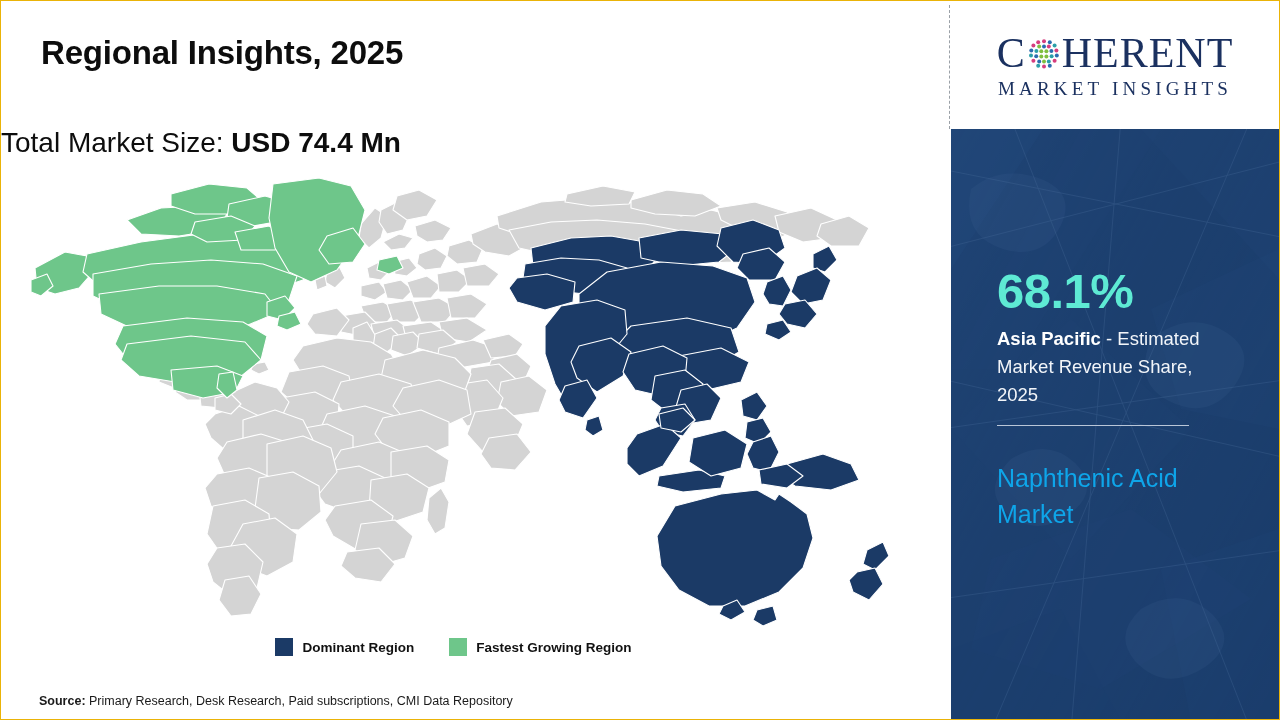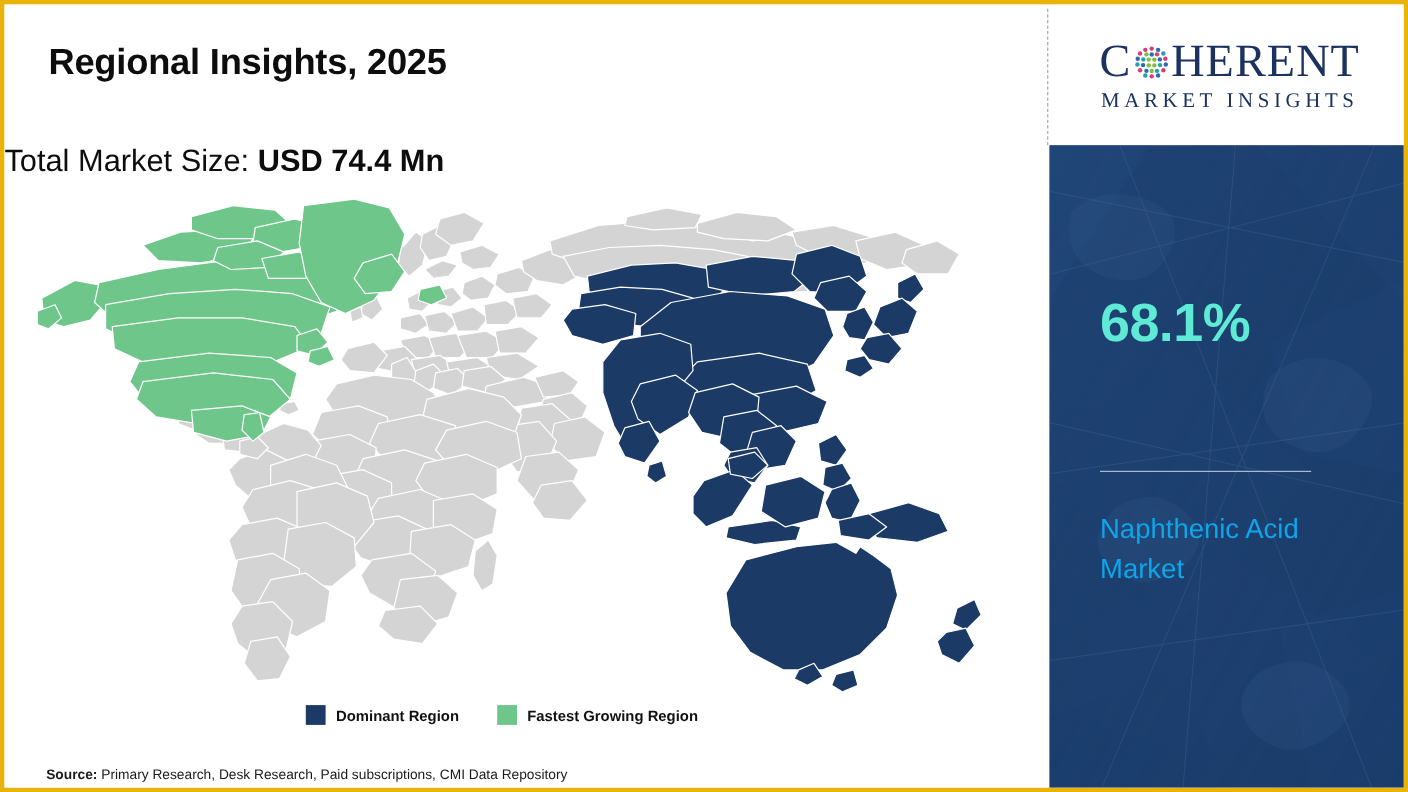--- a/index.html
+++ b/index.html
@@ -10,21 +10,21 @@
   body {
     font-family: "Liberation Sans", sans-serif;
   }
   .page {
     position: relative;
     width: 1280px;
     height: 720px;
     overflow: hidden;
     background: #ffffff;
     box-sizing: border-box;
-    border: 4px solid #eab308;
+    border: 1px solid #eab308;
   }
 
   
   .left-panel {
     position: absolute;
     left: 0; top: 0;
     width: 948px;
     height: 720px;
     background: #ffffff;
   }
@@ -524,18 +524,19 @@
             <path d="M20 60 q30 -25 70 -10 q35 14 20 46 q-18 36 -58 24 q-42 -13 -32 -60 Z"></path>
             <path d="M200 210 q40 -30 76 -6 q30 20 8 52 q-26 36 -66 16 q-36 -18 -18 -62 Z"></path>
             <path d="M60 330 q36 -22 64 4 q26 26 -4 50 q-34 26 -64 0 q-26 -24 4 -54 Z"></path>
             <path d="M190 480 q40 -24 72 6 q26 28 -8 52 q-40 26 -70 -6 q-22 -26 6 -52 Z"></path>
           </g>
         </svg>
       </div>
 
       <div class="blue-content">
         <div class="stat-percent">68.1%</div>
+        <div class="stat-desc"><span class="region-bold">Asia Pacific</span><span> - Estimated Market Revenue Share, 2025</span></div>
         <div class="rule"></div>
         <div class="market-name">Naphthenic Acid Market</div>
       </div>
     </div>
   </div>
 </div>
 
 </body></html>

